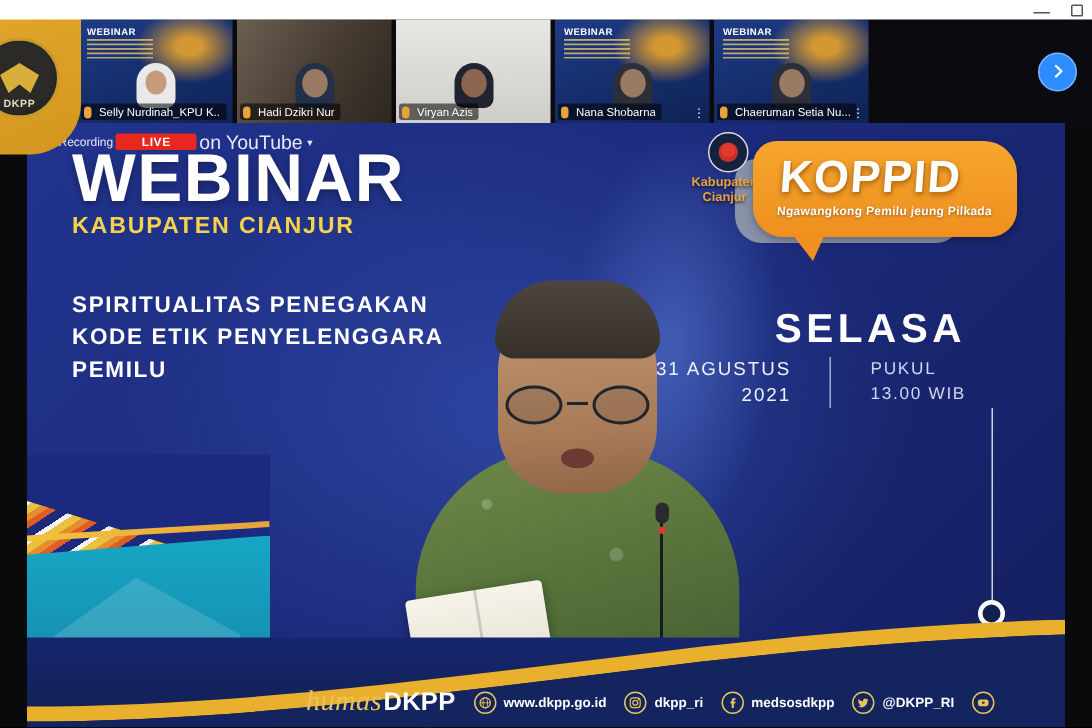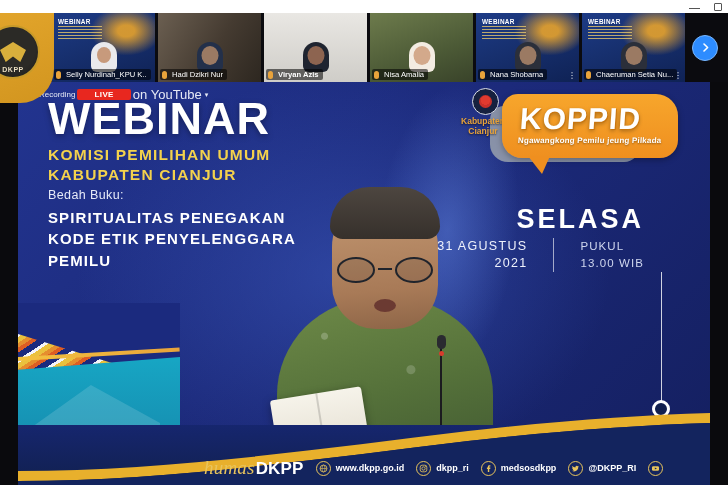--- a/index.html
+++ b/index.html
@@ -87,21 +87,21 @@
   }
   .tile .head .face {
     position: absolute; left: 50%; transform: translateX(-50%);
     top: 4px; width: 17px; height: 19px; border-radius: 50%;
     background: #9b7a63;
   }
   .tile.hijab .head { background: #e9e9ec; }
   .tile.hijab .head .face { background: #c79a7c; top: 5px; width: 14px; height: 16px; }
   .tile.room  { background: linear-gradient(120deg,#6b5f51 0%,#453b31 55%,#2d2720 100%); }
   .tile.room .head { background: #23304a; }
-  .tile.white { background: linear-gradient(180deg,#e9e7e3 0%,#cfcdc8 100%); font-weight: bold; }
+  .tile.white { background: linear-gradient(180deg,#e9e7e3 0%,#cfcdc8 100%); }
   .tile.white .head { background: #1f2430; }
   .tile.white .head .face { background: #8d6450; }
   .tile.outdoor { background: linear-gradient(160deg,#6d7b4c 0%,#4c5a36 60%,#39432a 100%); }
   .tile.outdoor .head { background: #f3ece2; }
   .tile.outdoor .head .face { background: #d3a98b; }
 
   .tile .namebar {
     position: absolute; left: 2px; bottom: 2px;
     max-width: 99px;
     display: flex; align-items: center; gap: 5px;
@@ -500,31 +500,20 @@
           <div class="head">
               <span class="face"></span>
             </div>
         </div>
         <div class="namebar">
           <span class="mic"></span>
           <span class="nm">Viryan Azis</span>
         </div>
       </div>
 
-      <div class="tile outdoor">
-        <div class="tbody">
-          <div class="head">
-              <span class="face"></span>
-            </div>
-        </div>
-        <div class="namebar">
-          <span class="mic"></span>
-          <span class="nm">Nisa Amalia</span>
-        </div>
-      </div>
 
       <div class="tile poster">
         <div class="tbody">
           <div class="head">
               <span class="face"></span>
             </div>
         </div>
         <div class="namebar">
           <span class="mic"></span>
           <span class="nm">Nana Shobarna</span>
@@ -590,26 +579,24 @@
     <div class="recbar">
       <span class="rec-dot"></span>
       <span class="rec-txt">Recording</span>
       <span class="live-badge">LIVE</span>
       <span class="yt-txt">on YouTube</span>
       <span class="caret">▾</span>
     </div>
 
     <div class="headline">
       <div class="h-webinar">WEBINAR</div>
-      <div class="h-sub1">KOMISI PEMILIHAN UMUM</div>
       <div class="h-sub2">KABUPATEN CIANJUR</div>
     </div>
 
     <div class="bookblock">
-      <div class="b-label">Bedah Buku:</div>
       <div class="b-title">SPIRITUALITAS PENEGAKAN KODE ETIK PENYELENGGARA PEMILU</div>
     </div>
 
     <div class="koppid">
       <div class="kpu-emblem">
         <span class="bird"></span>
       </div>
       <div class="kab-cianjur">
         <div>Kabupaten</div>
         <div>Cianjur</div>

